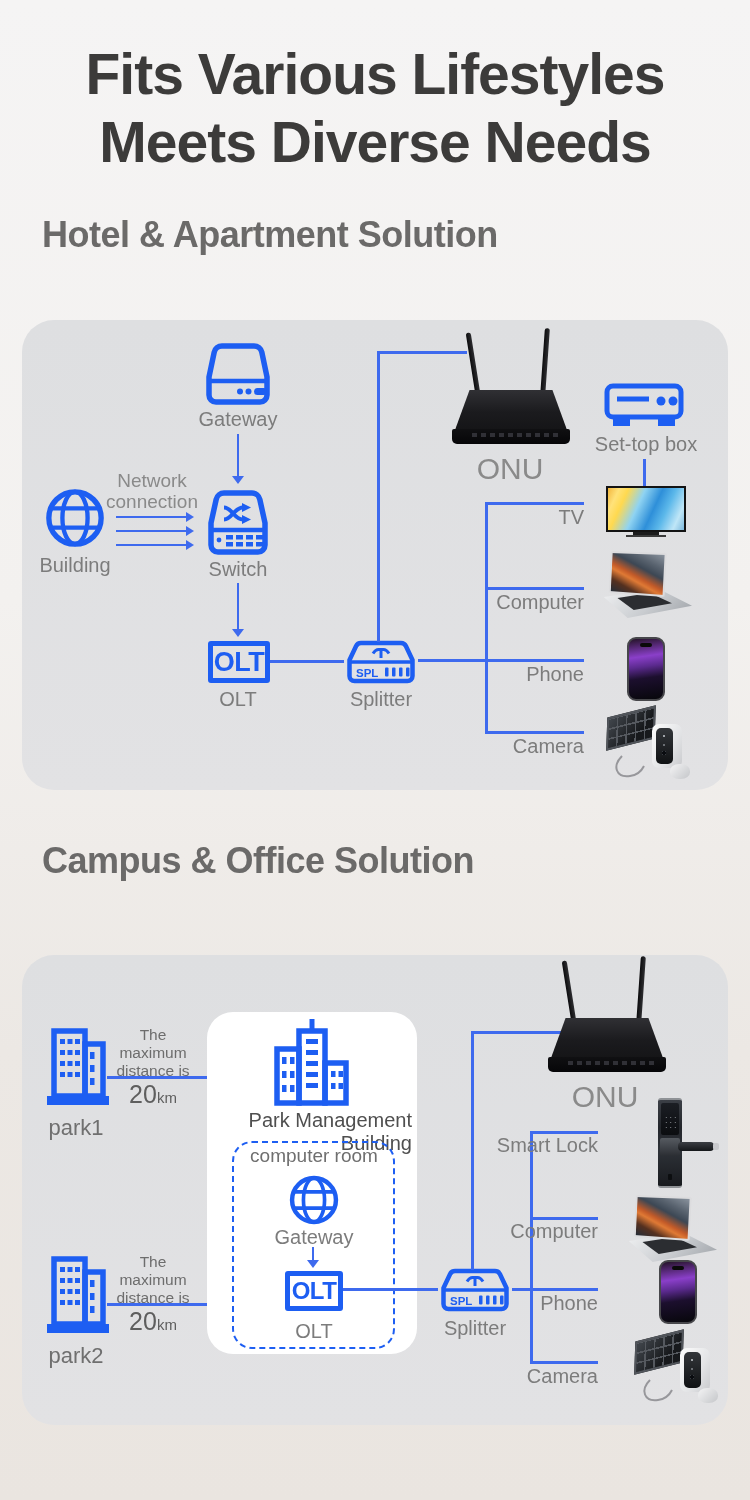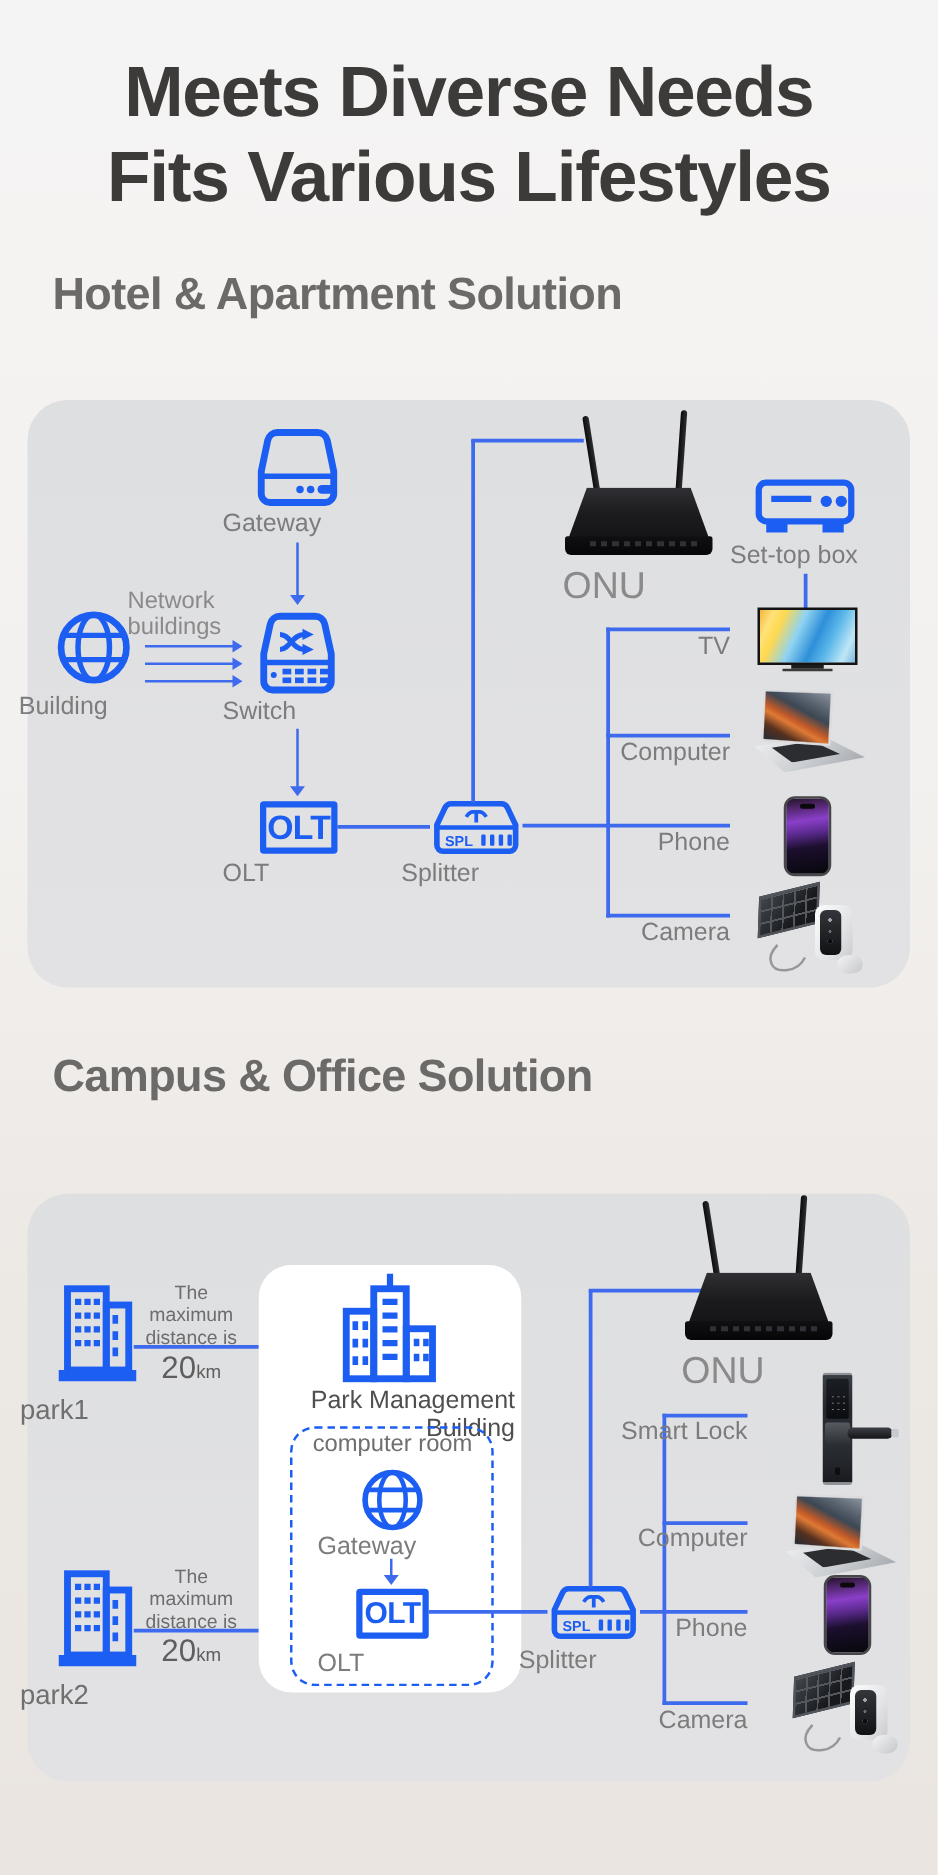--- a/index.html
+++ b/index.html
@@ -42,25 +42,25 @@
   .ln-v{position:absolute;width:3px;background:var(--line)}
   .varrow{position:absolute;width:12px}
   .varrow::before{content:"";position:absolute;top:0;bottom:7px;left:4.75px;width:2.5px;background:var(--line)}
   .varrow::after{content:"";position:absolute;bottom:0;left:0;width:0;height:0;
     border-left:6px solid transparent;border-right:6px solid transparent;border-top:8px solid var(--line)}
   .harrow{position:absolute;height:10px}
   .harrow::before{content:"";position:absolute;left:0;right:7px;top:3.75px;height:2.5px;background:var(--line)}
   .harrow::after{content:"";position:absolute;right:0;top:0;width:0;height:0;
     border-top:5px solid transparent;border-bottom:5px solid transparent;border-left:8px solid var(--line)}
   
-  .dlabel{position:absolute;width:120px;text-align:left;font-size:20px;color:var(--label)}
+  .dlabel{position:absolute;width:120px;text-align:center;font-size:20px;color:var(--label)}
   .dlabel.right{text-align:right}
   .dlabel.big{font-size:30px;color:#8a8a8a}
   .dlabel.park{font-size:22px;color:#6f6f6f}
-  .conn-label{position:absolute;font-size:19px;line-height:1.1;color:#8a8a8a}
+  .conn-label{position:absolute;text-align:center;font-size:19px;line-height:1.1;color:#8a8a8a}
   .note{position:absolute;width:98px;text-align:center;font-size:15.5px;line-height:1.16;color:#6d6d6d}
   .note .big-num{font-size:25px;color:#5e5e5e}
   .note .unit{font-size:15px;color:#5e5e5e}
   .pmb-label{position:absolute;width:200px;text-align:right;font-size:20px;color:#4f4f4f}
   .room-label{position:absolute;width:148px;text-align:center;font-size:19px;color:#6f6f6f}
   
   .olt-box{
     position:absolute;border:5px solid var(--blue);border-radius:3px;
     display:flex;align-items:center;justify-content:center;
     font-weight:800;color:var(--blue);letter-spacing:-0.5px;
@@ -126,22 +126,22 @@
   .smartlock .lk-handle::after{content:"";position:absolute;right:-5px;top:1px;width:6px;height:7px;border-radius:2px;background:#c9cacd}
   .smartlock .lk-dot{position:absolute;left:18px;top:76px;width:4px;height:6px;border-radius:1px;background:#0c0e10}
   .cable{position:absolute}
 </style>
 </head>
 <body>
 
 <div class="page">
 
   <h1 class="main-title">
+    <div>Fits Various Lifestyles</div>
     <div>Meets Diverse Needs</div>
-    <div>Fits Various Lifestyles</div>
   </h1>
 
   <h2 class="sec-head" style="top:214px">Hotel &amp; Apartment Solution</h2>
 
   <div class="panel" style="top:320px"></div>
 
   <svg class="abs" style="left:200px;top:341px" width="76" height="66" viewBox="0 0 76 66">
     <path d="M22 5 h32 a8 8 0 0 1 7.8 6.2 L67 36 v18 a7 7 0 0 1 -7 7 H16 a7 7 0 0 1 -7 -7 V36 l5.2 -24.8 A8 8 0 0 1 22 5 Z" fill="none" stroke="#1d5ef2" stroke-width="5.5"></path>
     <line x1="9" y1="40" x2="67" y2="40" stroke="#1d5ef2" stroke-width="4.5"></line>
     <circle cx="40" cy="50.5" r="3" fill="#1d5ef2"></circle>
@@ -154,21 +154,21 @@
   <svg class="abs" style="left:44px;top:487px" width="62" height="62" viewBox="0 0 64 64">
     <circle cx="32" cy="32" r="27" fill="none" stroke="#1d5ef2" stroke-width="5.5"></circle>
     <ellipse cx="32" cy="32" rx="13" ry="27" fill="none" stroke="#1d5ef2" stroke-width="4.5"></ellipse>
     <line x1="7" y1="22" x2="57" y2="22" stroke="#1d5ef2" stroke-width="4.5"></line>
     <line x1="7" y1="42" x2="57" y2="42" stroke="#1d5ef2" stroke-width="4.5"></line>
   </svg>
   <div class="dlabel" style="left:15px;top:554px">Building</div>
 
   <div class="conn-label" style="left:102px;top:471px;width:100px">
     <div>Network</div>
-    <div>buildings</div>
+    <div>connection</div>
   </div>
   <div class="harrow" style="left:116px;top:512px;width:78px"></div>
   <div class="harrow" style="left:116px;top:526px;width:78px"></div>
   <div class="harrow" style="left:116px;top:540px;width:78px"></div>
 
   <svg class="abs" style="left:204px;top:489px" width="68" height="68" viewBox="0 0 68 68">
     <path d="M20 4 h28 a8 8 0 0 1 7.8 6.3 L61 34 v22 a7 7 0 0 1 -7 7 H14 a7 7 0 0 1 -7 -7 V34 l5.2 -23.7 A8 8 0 0 1 20 4 Z" fill="none" stroke="#1d5ef2" stroke-width="5.5"></path>
     <line x1="7" y1="41" x2="61" y2="41" stroke="#1d5ef2" stroke-width="4.5"></line>
     <path d="M20 18.5 C28 18.5 30 30.5 39 30.5" fill="none" stroke="#1d5ef2" stroke-width="4"></path>
     <path d="M20 30.5 C28 30.5 30 18.5 39 18.5" fill="none" stroke="#1d5ef2" stroke-width="4"></path>

